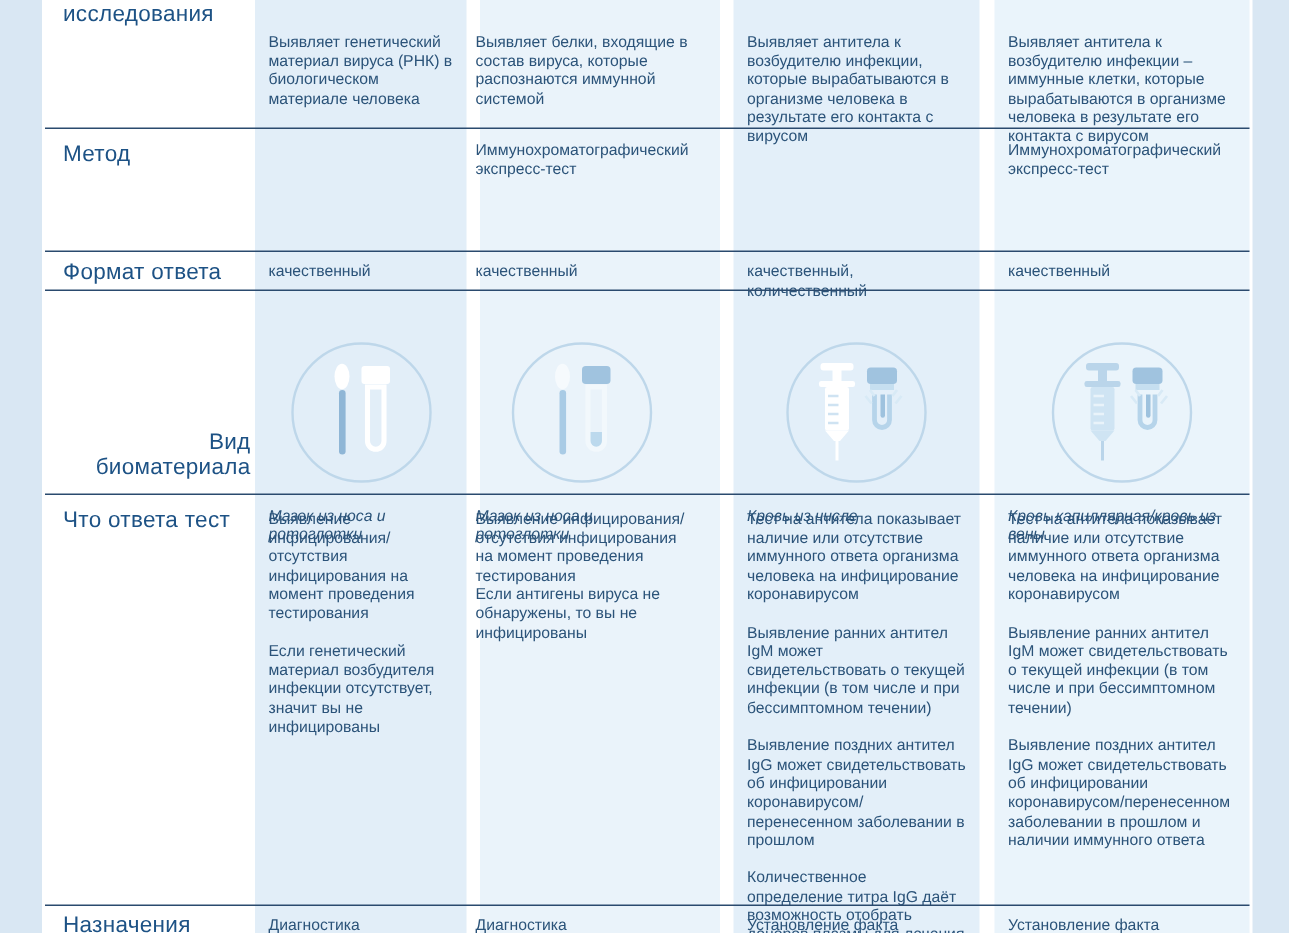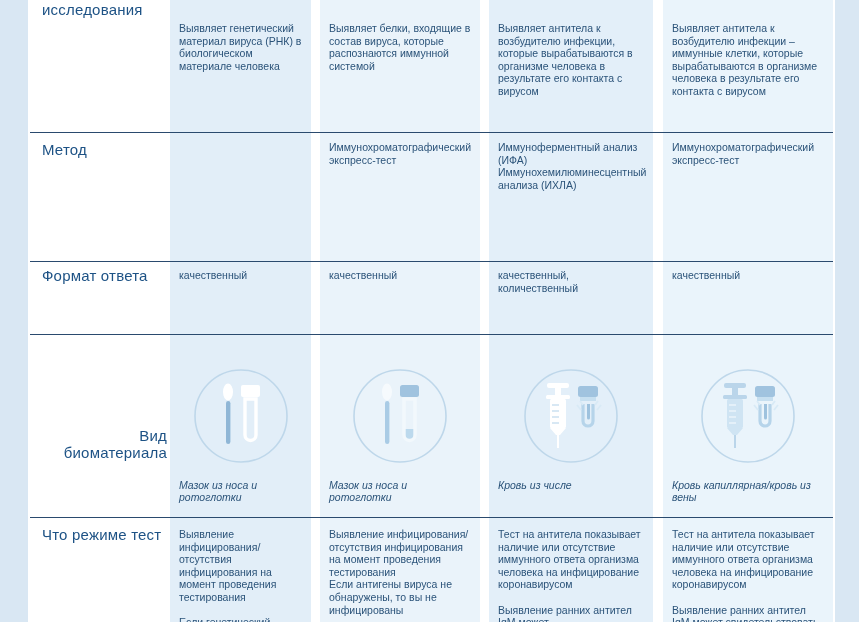--- a/index.html
+++ b/index.html
@@ -14,21 +14,21 @@
   
   .colbg{position:absolute;top:0;height:622px;}
   .colbg.b1{left:170px;width:141px;background:#e2eef8;}
   .colbg.b2{left:320px;width:160px;background:#eaf3fa;}
   .colbg.b3{left:489px;width:164px;background:#e3eff9;}
   .colbg.b4{left:663px;width:170px;background:#eaf4fb;}
 
   .content{position:absolute;left:30px;top:0;width:803px;height:498px;}
 
   .row{position:relative;width:803px;box-sizing:border-box;}
-  .row.divided{border-top:1px solid #2a4a6e;margin-top:47px;}
+  .row.divided{border-top:1px solid #2a4a6e;}
   .r0{height:85px;}
   .r1{height:82px;}
   .r2{height:26px;}
   .r3{height:136px;}
   .r4{height:274px;}
   .r5{height:19px;}
 
   .rowlabel{position:absolute;left:12px;top:8px;width:125px;
             font-size:15px;color:#1d5285;letter-spacing:.2px;}
   .r0 .rowlabel{top:1px;}
@@ -36,21 +36,21 @@
   .r3 .rowlabel{top:auto;bottom:9px;text-align:right;}
   .r5 .rowlabel{top:4px;}
 
   .cell{position:absolute;box-sizing:border-box;padding:8px 9px 0 9px;
         font-size:10.5px;line-height:1.2;color:#2b5379;white-space:pre-line;}
   .r0 .cell{padding-top:22px;}
   .r2 .cell{padding-top:7px;}
   .r4 .cell{padding-top:10px;}
   .r5 .cell{padding-top:7px;}
   .cell.p1{left:140px;width:141px;}
-  .cell.p2{left:290px;width:160px;}
+  .cell.p2{left:278px;width:160px;}
   .cell.p3{left:459px;width:164px;}
   .cell.p4{left:633px;width:170px;}
 
   
   .r3 .cell{height:136px;padding-top:6px;}
   .biocell{display:flex;flex-direction:column;align-items:center;height:100%;font-style:italic;}
   .biocell .iconwrap{flex:0 0 auto;}
   .biocell .caption{margin-top:auto;align-self:flex-start;padding-bottom:9px;white-space:normal;}
 
   .testicon{width:100px;height:100px;display:block;}
@@ -74,22 +74,20 @@
       <div class="rowlabel">исследования</div>
       <div class="cell p1">Выявляет генетический материал вируса (РНК) в биологическом материале человека</div>
       <div class="cell p2">Выявляет белки, входящие в состав вируса, которые распознаются иммунной системой</div>
       <div class="cell p3">Выявляет антитела к возбудителю инфекции, которые вырабатываются в  организме человека в результате его контакта с вирусом</div>
       <div class="cell p4">Выявляет антитела к возбудителю инфекции – иммунные клетки, которые вырабатываются в организме человека в результате его контакта с вирусом</div>
     </div>
 
     <div class="row r1 divided">
       <div class="rowlabel">Метод</div>
       <div class="cell p2">Иммунохроматографический экспресс-тест</div>
-      <div class="cell p3">Иммуноферментный анализ (ИФА)
-Иммунохемилюминесцентный анализа (ИХЛА)</div>
       <div class="cell p4">Иммунохроматографический экспресс-тест</div>
     </div>
 
     <div class="row r2 divided">
       <div class="rowlabel">Формат ответа</div>
       <div class="cell p1">качественный</div>
       <div class="cell p2">качественный</div>
       <div class="cell p3">качественный, количественный</div>
       <div class="cell p4">качественный</div>
     </div>
@@ -189,21 +187,21 @@
                   <path d="M77 35 l-3 4"></path>
               </g>
             </svg>
           </div>
           <div class="caption">Кровь капиллярная/кровь из вены</div>
         </div>
       </div>
     </div>
 
     <div class="row r4 divided">
-      <div class="rowlabel">Что режиме тест</div>
+      <div class="rowlabel">Что ответа тест</div>
       <div class="cell p1">Выявление инфицирования/отсутствия инфицирования на момент проведения тестирования
 
 Если генетический материал возбудителя инфекции отсутствует, значит вы не инфицированы</div>
       <div class="cell p2">Выявление инфицирования/отсутствия инфицирования на момент проведения тестирования
 Если антигены вируса не обнаружены, то вы не инфицированы</div>
       <div class="cell p3">Тест на антитела показывает наличие или отсутствие иммунного ответа организма человека на инфицирование коронавирусом
 
 Выявление ранних антител IgM может свидетельствовать о текущей инфекции (в том числе и при бессимптомном течении)
 
 Выявление поздних антител IgG может свидетельствовать об инфицировании коронавирусом/перенесенном заболевании в прошлом

